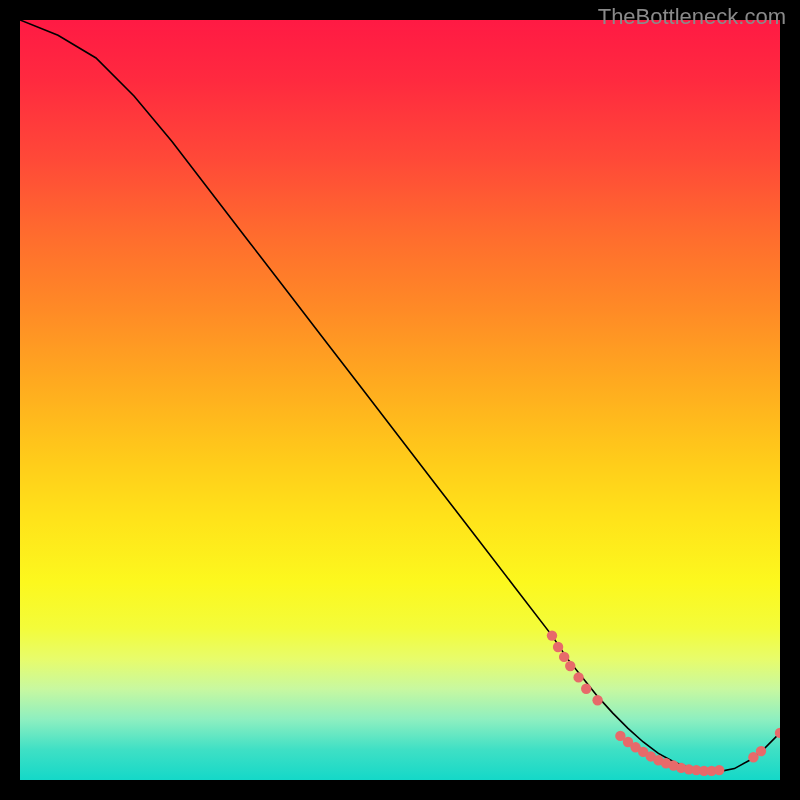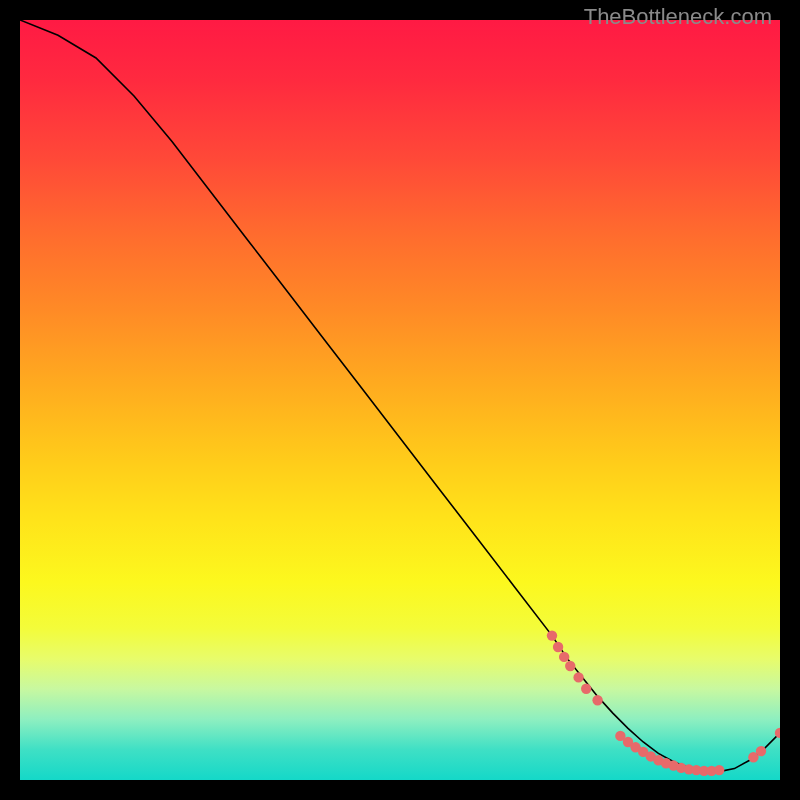--- a/index.html
+++ b/index.html
@@ -7,21 +7,21 @@
     width: 800px;
     height: 800px;
     background: #000;
     position: relative;
     font-family: Arial, sans-serif;
     overflow: hidden;
   }
   .watermark {
     position: absolute;
     top: 4px;
-    right: 28px;
+    right: 14px;
     color: #8a8a8a;
     font-size: 22px;
     font-weight: 500;
     z-index: 10;
   }
   .plot-area {
     position: absolute;
     left: 20px;
     top: 20px;
     width: 760px;

